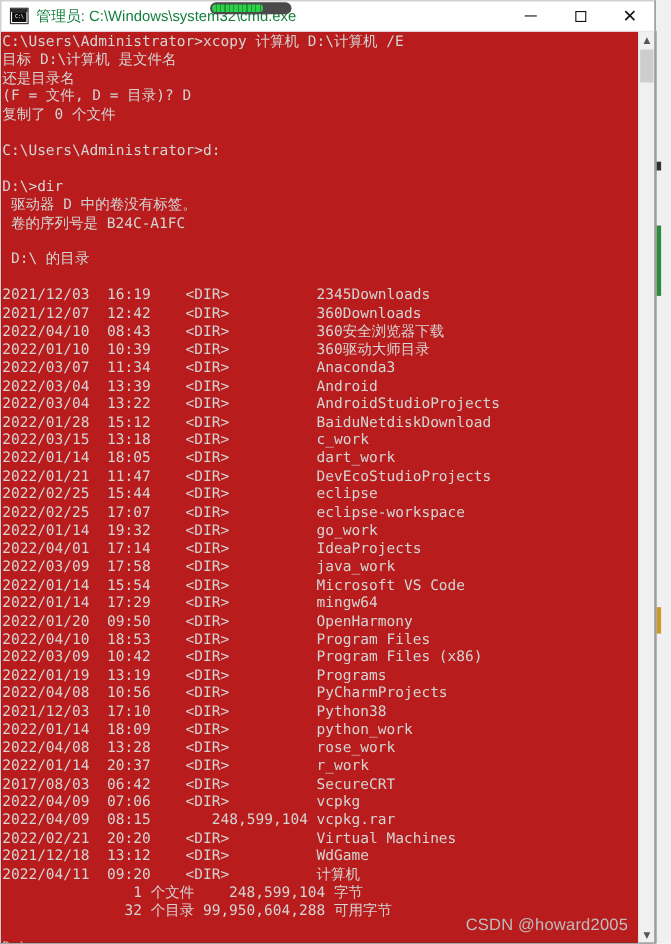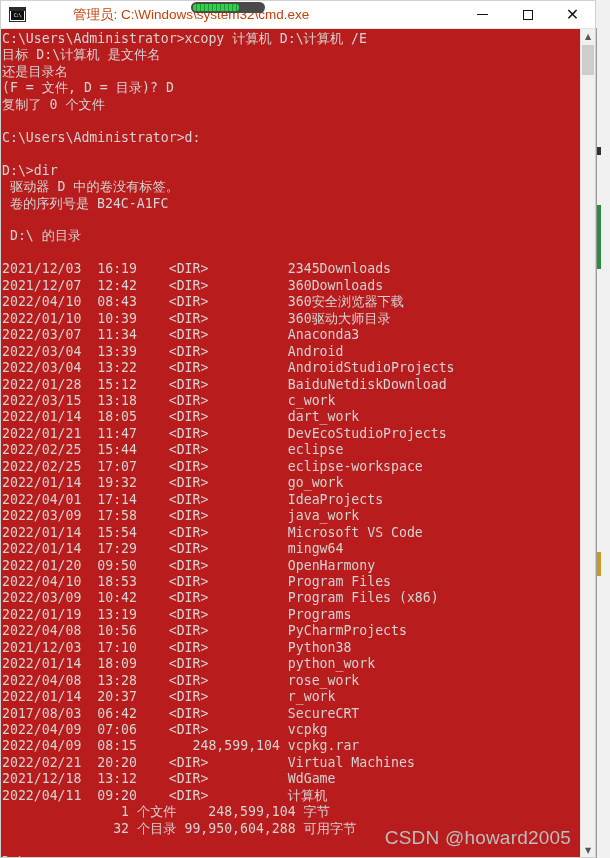--- a/index.html
+++ b/index.html
@@ -106,24 +106,23 @@
     color: #fff;
     font-size: 5px;
     font-family: "DejaVu Sans Mono", monospace;
     line-height: 9px;
     text-align: center;
     letter-spacing: -0.5px;
   }
   #title-text {
     font-family: "Liberation Sans", sans-serif;
     font-size: 13.5px;
-    color: #c2410c;
+    color: #15803d;
     white-space: nowrap;
     letter-spacing: 0px;
-    margin-left: 40px;
   }
   #win-controls {
     margin-left: auto;
     display: flex;
     height: 28px;
   }
   .win-btn {
     width: 45px;
     height: 28px;
     display: flex;
@@ -203,21 +202,21 @@
     letter-spacing: 0px;
   }
 
   
   #watermark {
     position: absolute;
     right: 24px;
     bottom: 8px;
     color: #bdbdbd;
     font-family: "Liberation Sans", sans-serif;
-    font-size: 19px;
+    font-size: 15px;
     letter-spacing: 0.2px;
     pointer-events: none;
   }
 
   
   #scrollbar {
     position: absolute;
     right: 0;
     top: 28px;
     width: 15px;

